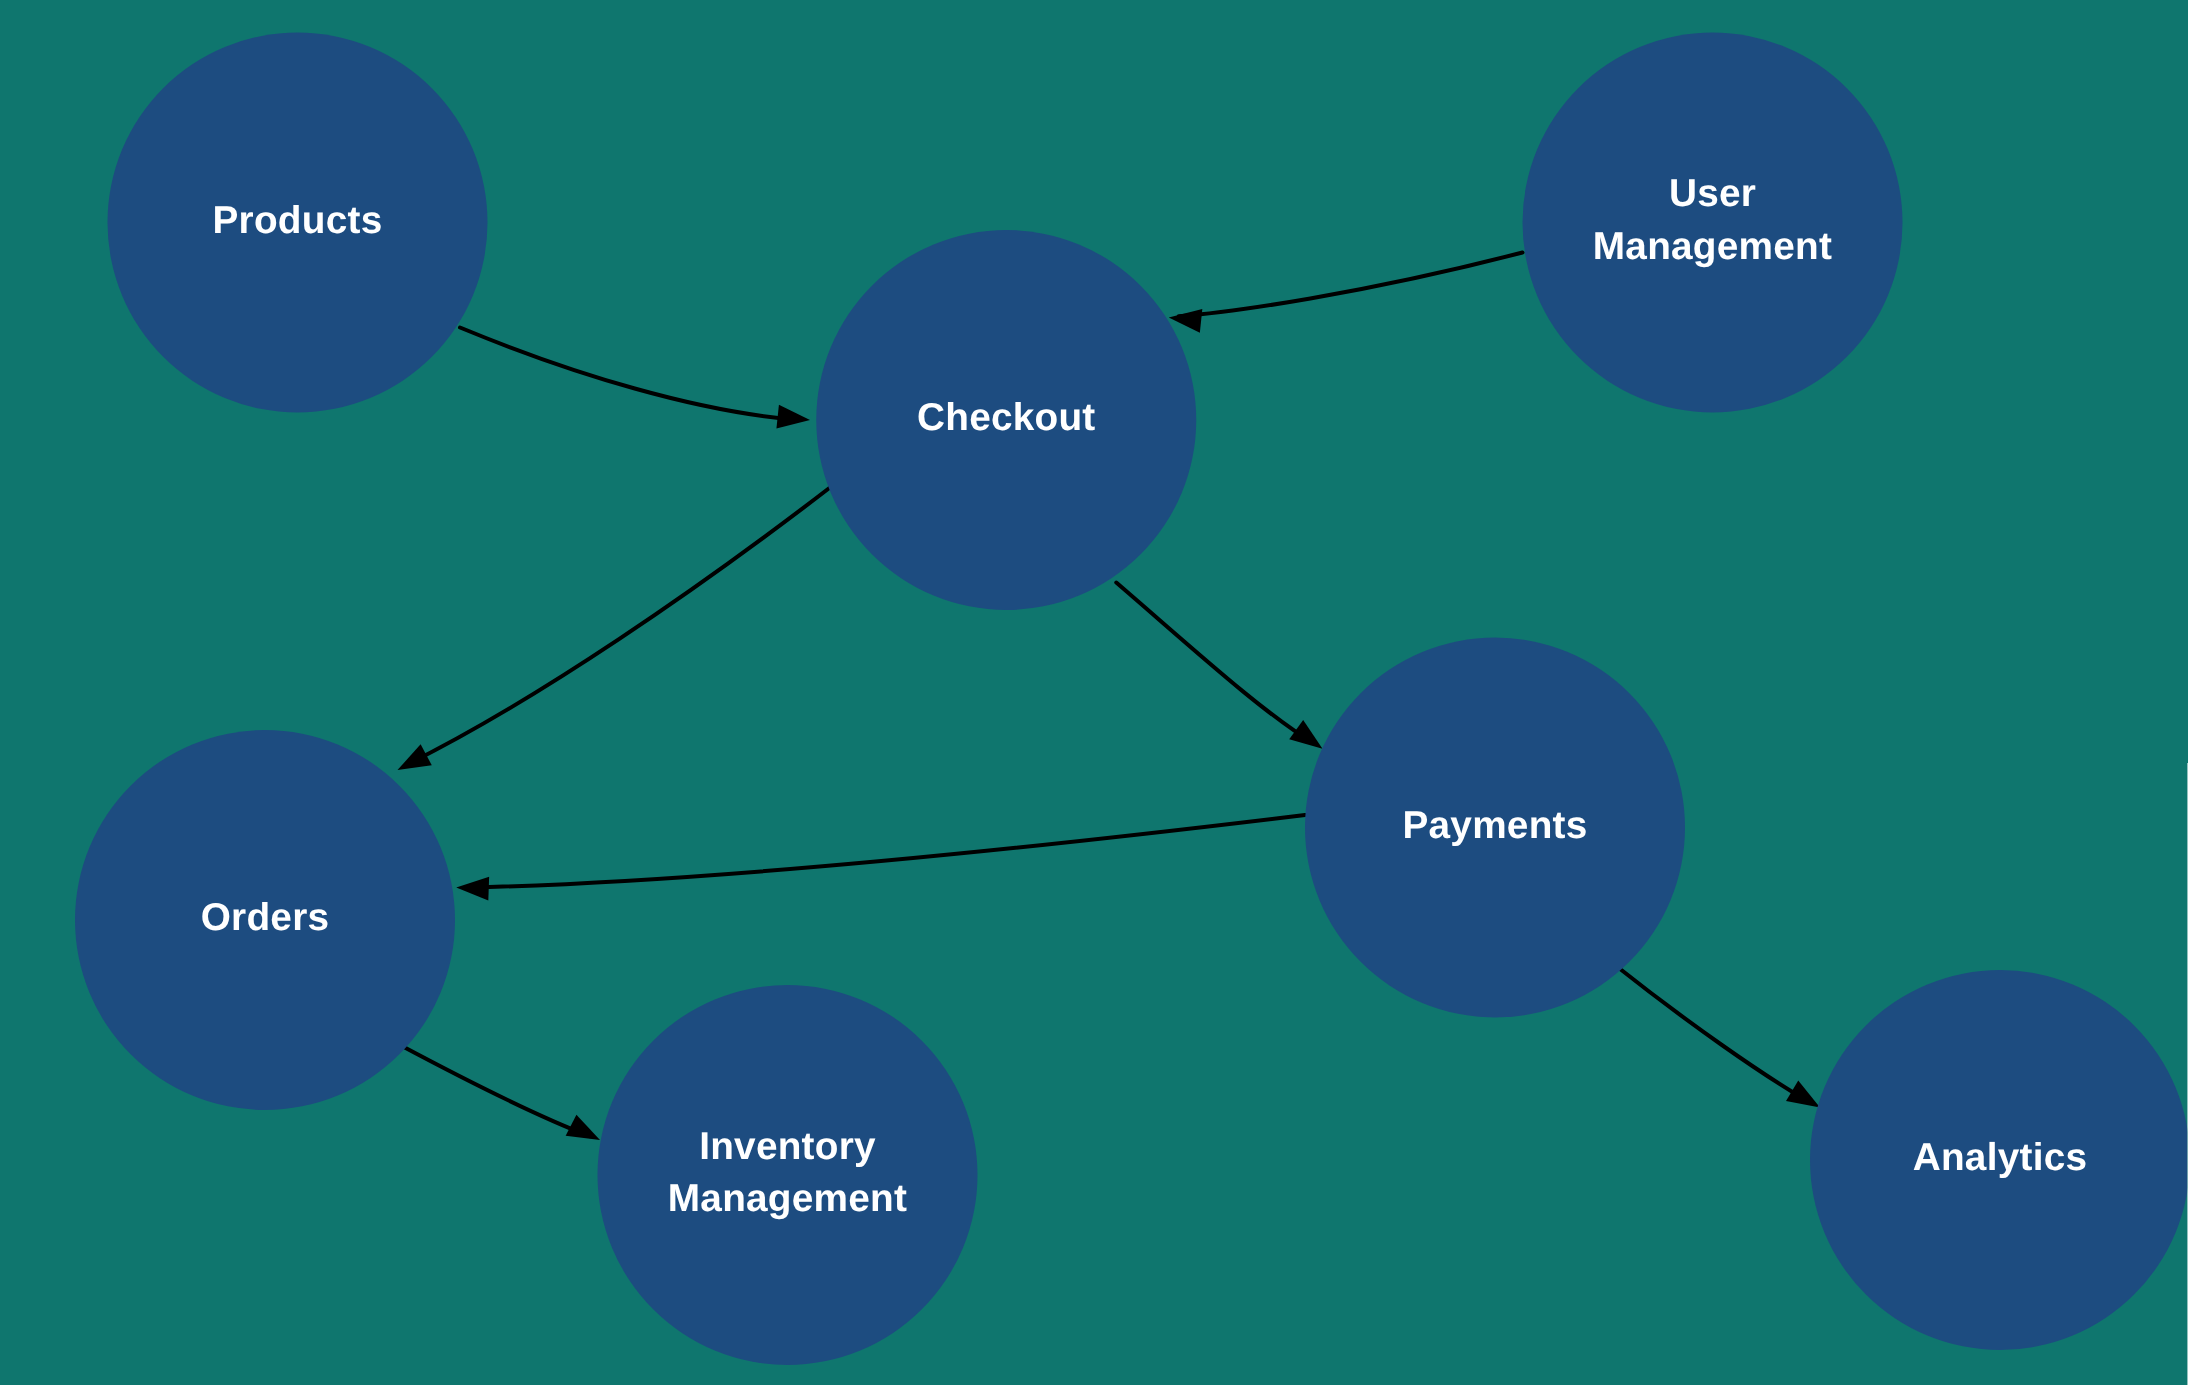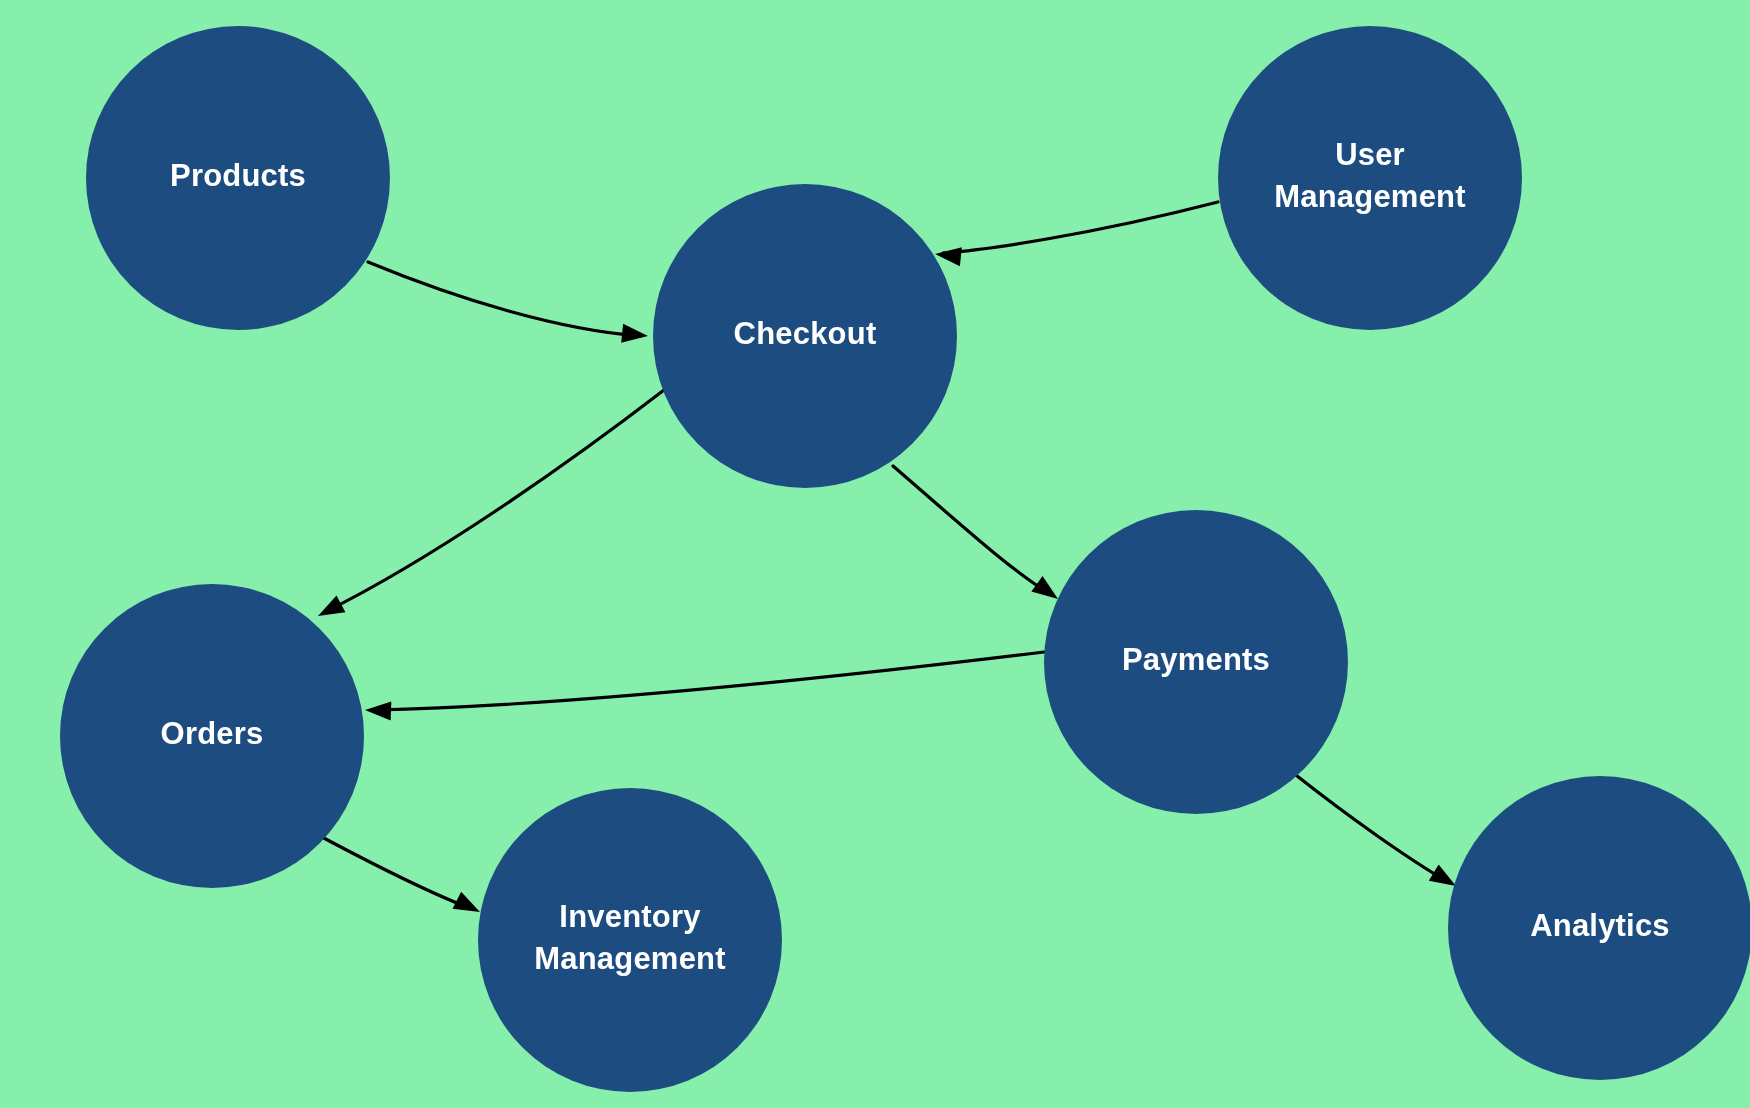--- a/index.html
+++ b/index.html
@@ -10,21 +10,21 @@
   body {
     width: 1750px;
     height: 1108px;
     font-family: "Liberation Sans", sans-serif;
     overflow: hidden;
   }
   #diagram-root {
     position: relative;
     width: 1750px;
     height: 1108px;
-    background: #86efac;
+    background: #0f766e;
   }
   svg#graph {
     display: block;
     width: 1750px;
     height: 1108px;
   }
   .node-circle {
     stroke: none;
   }
   .node-label {

